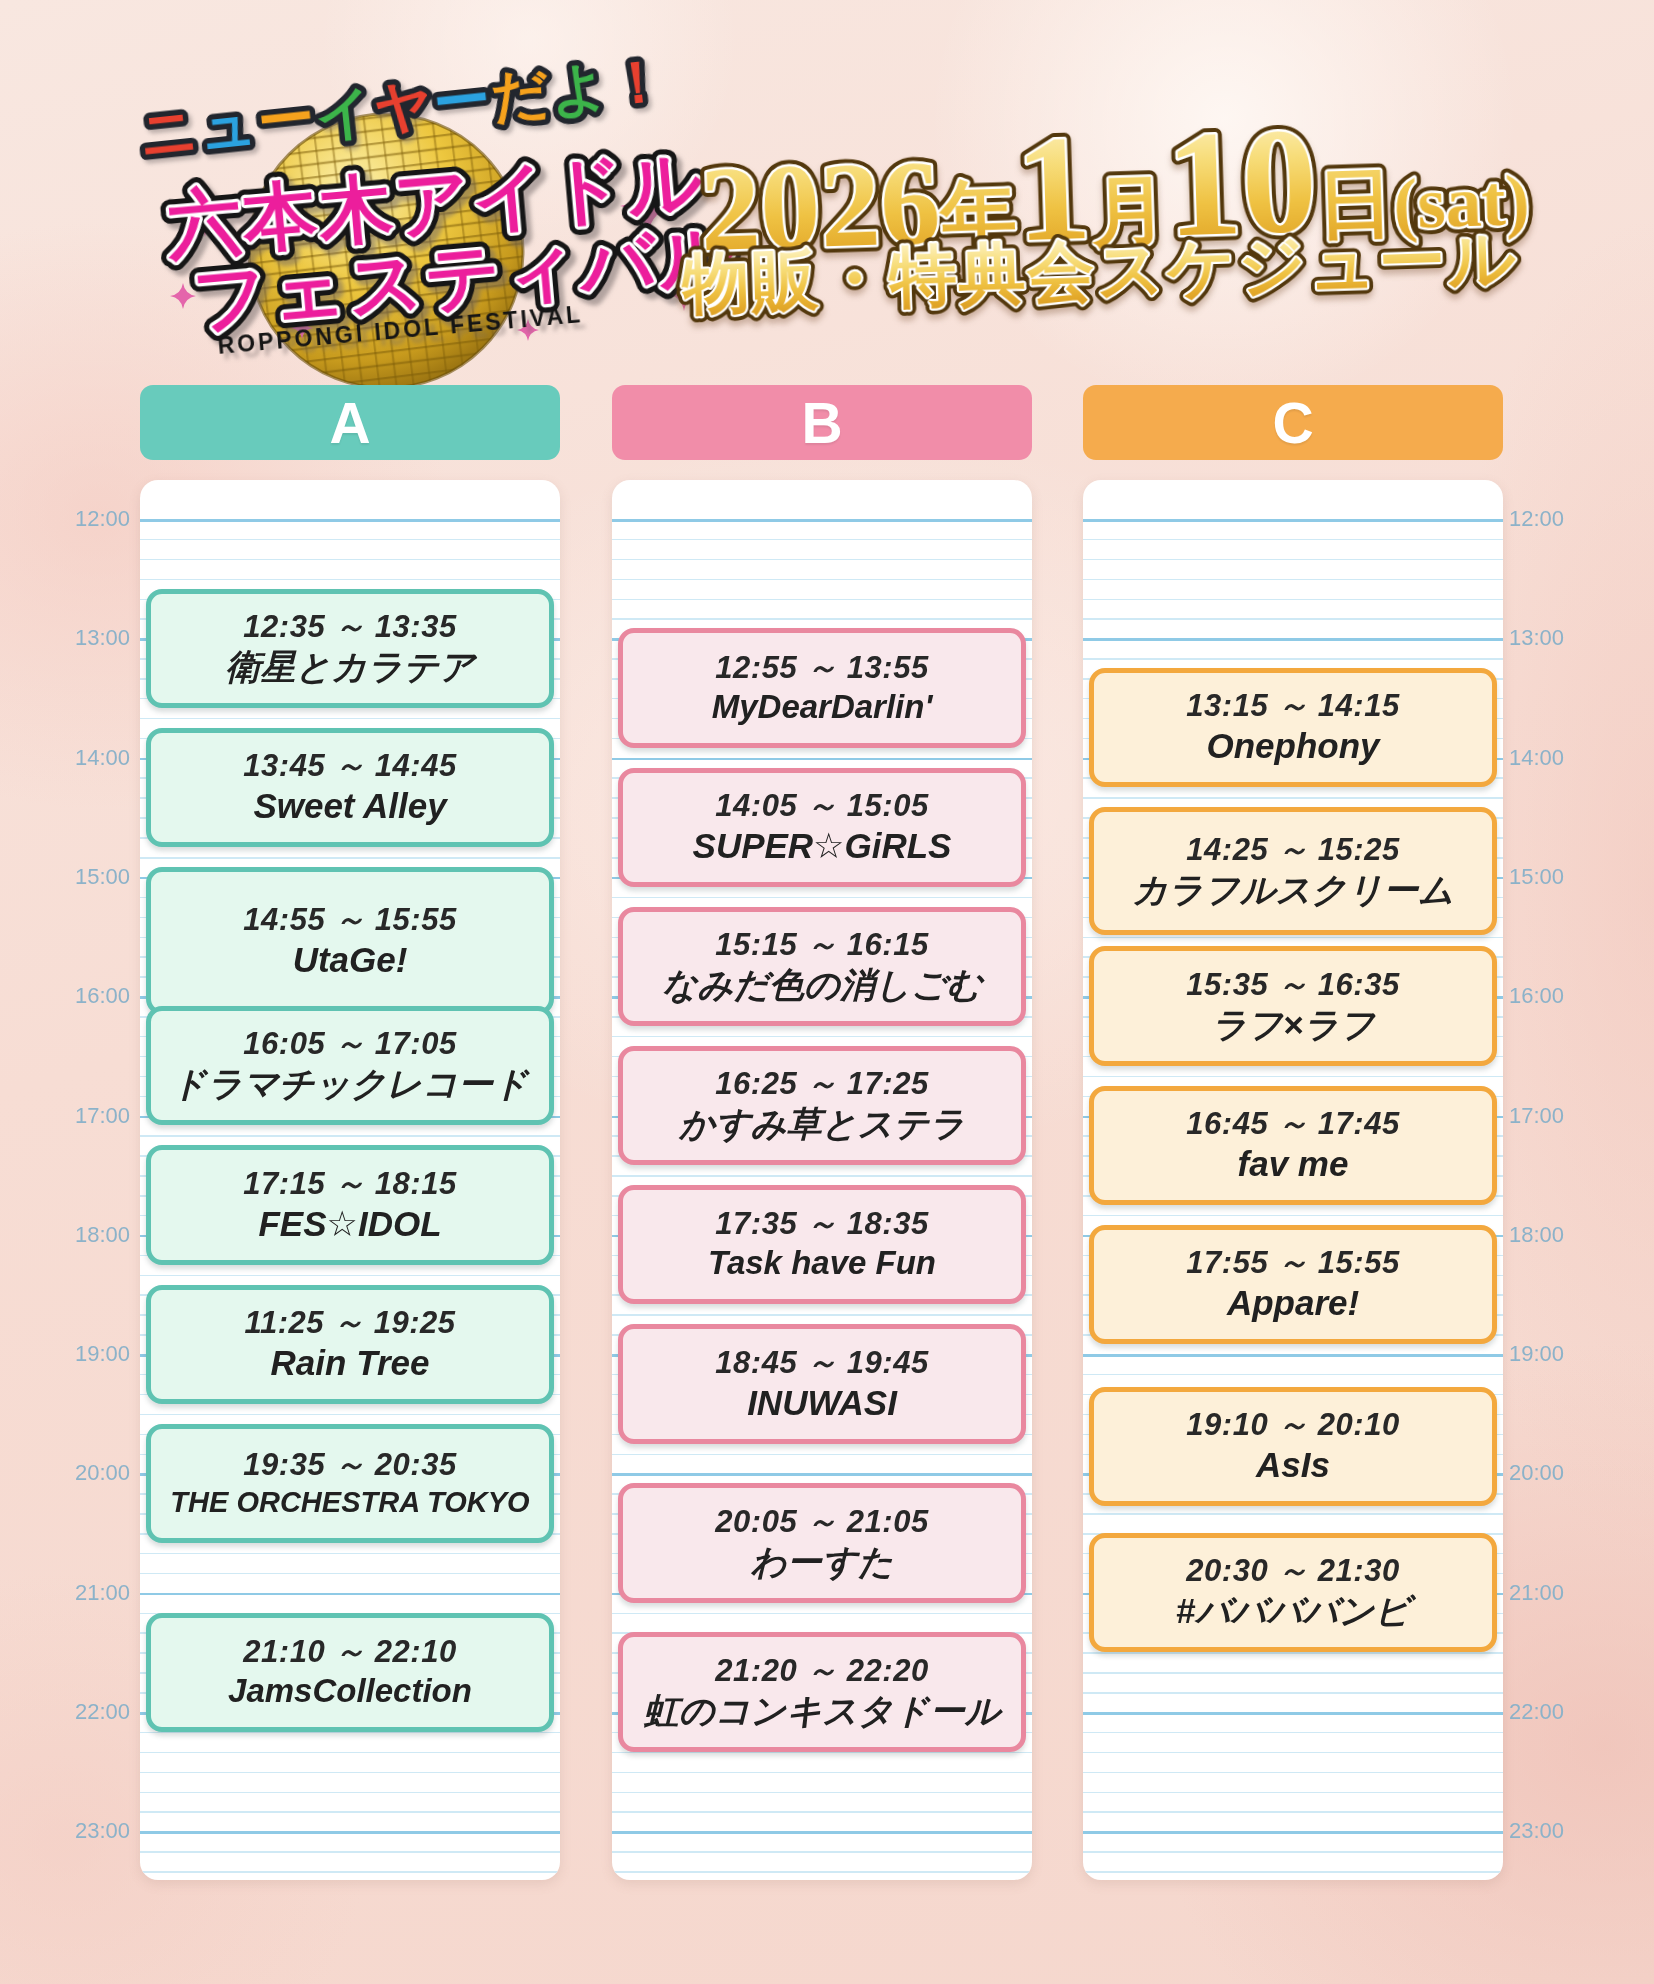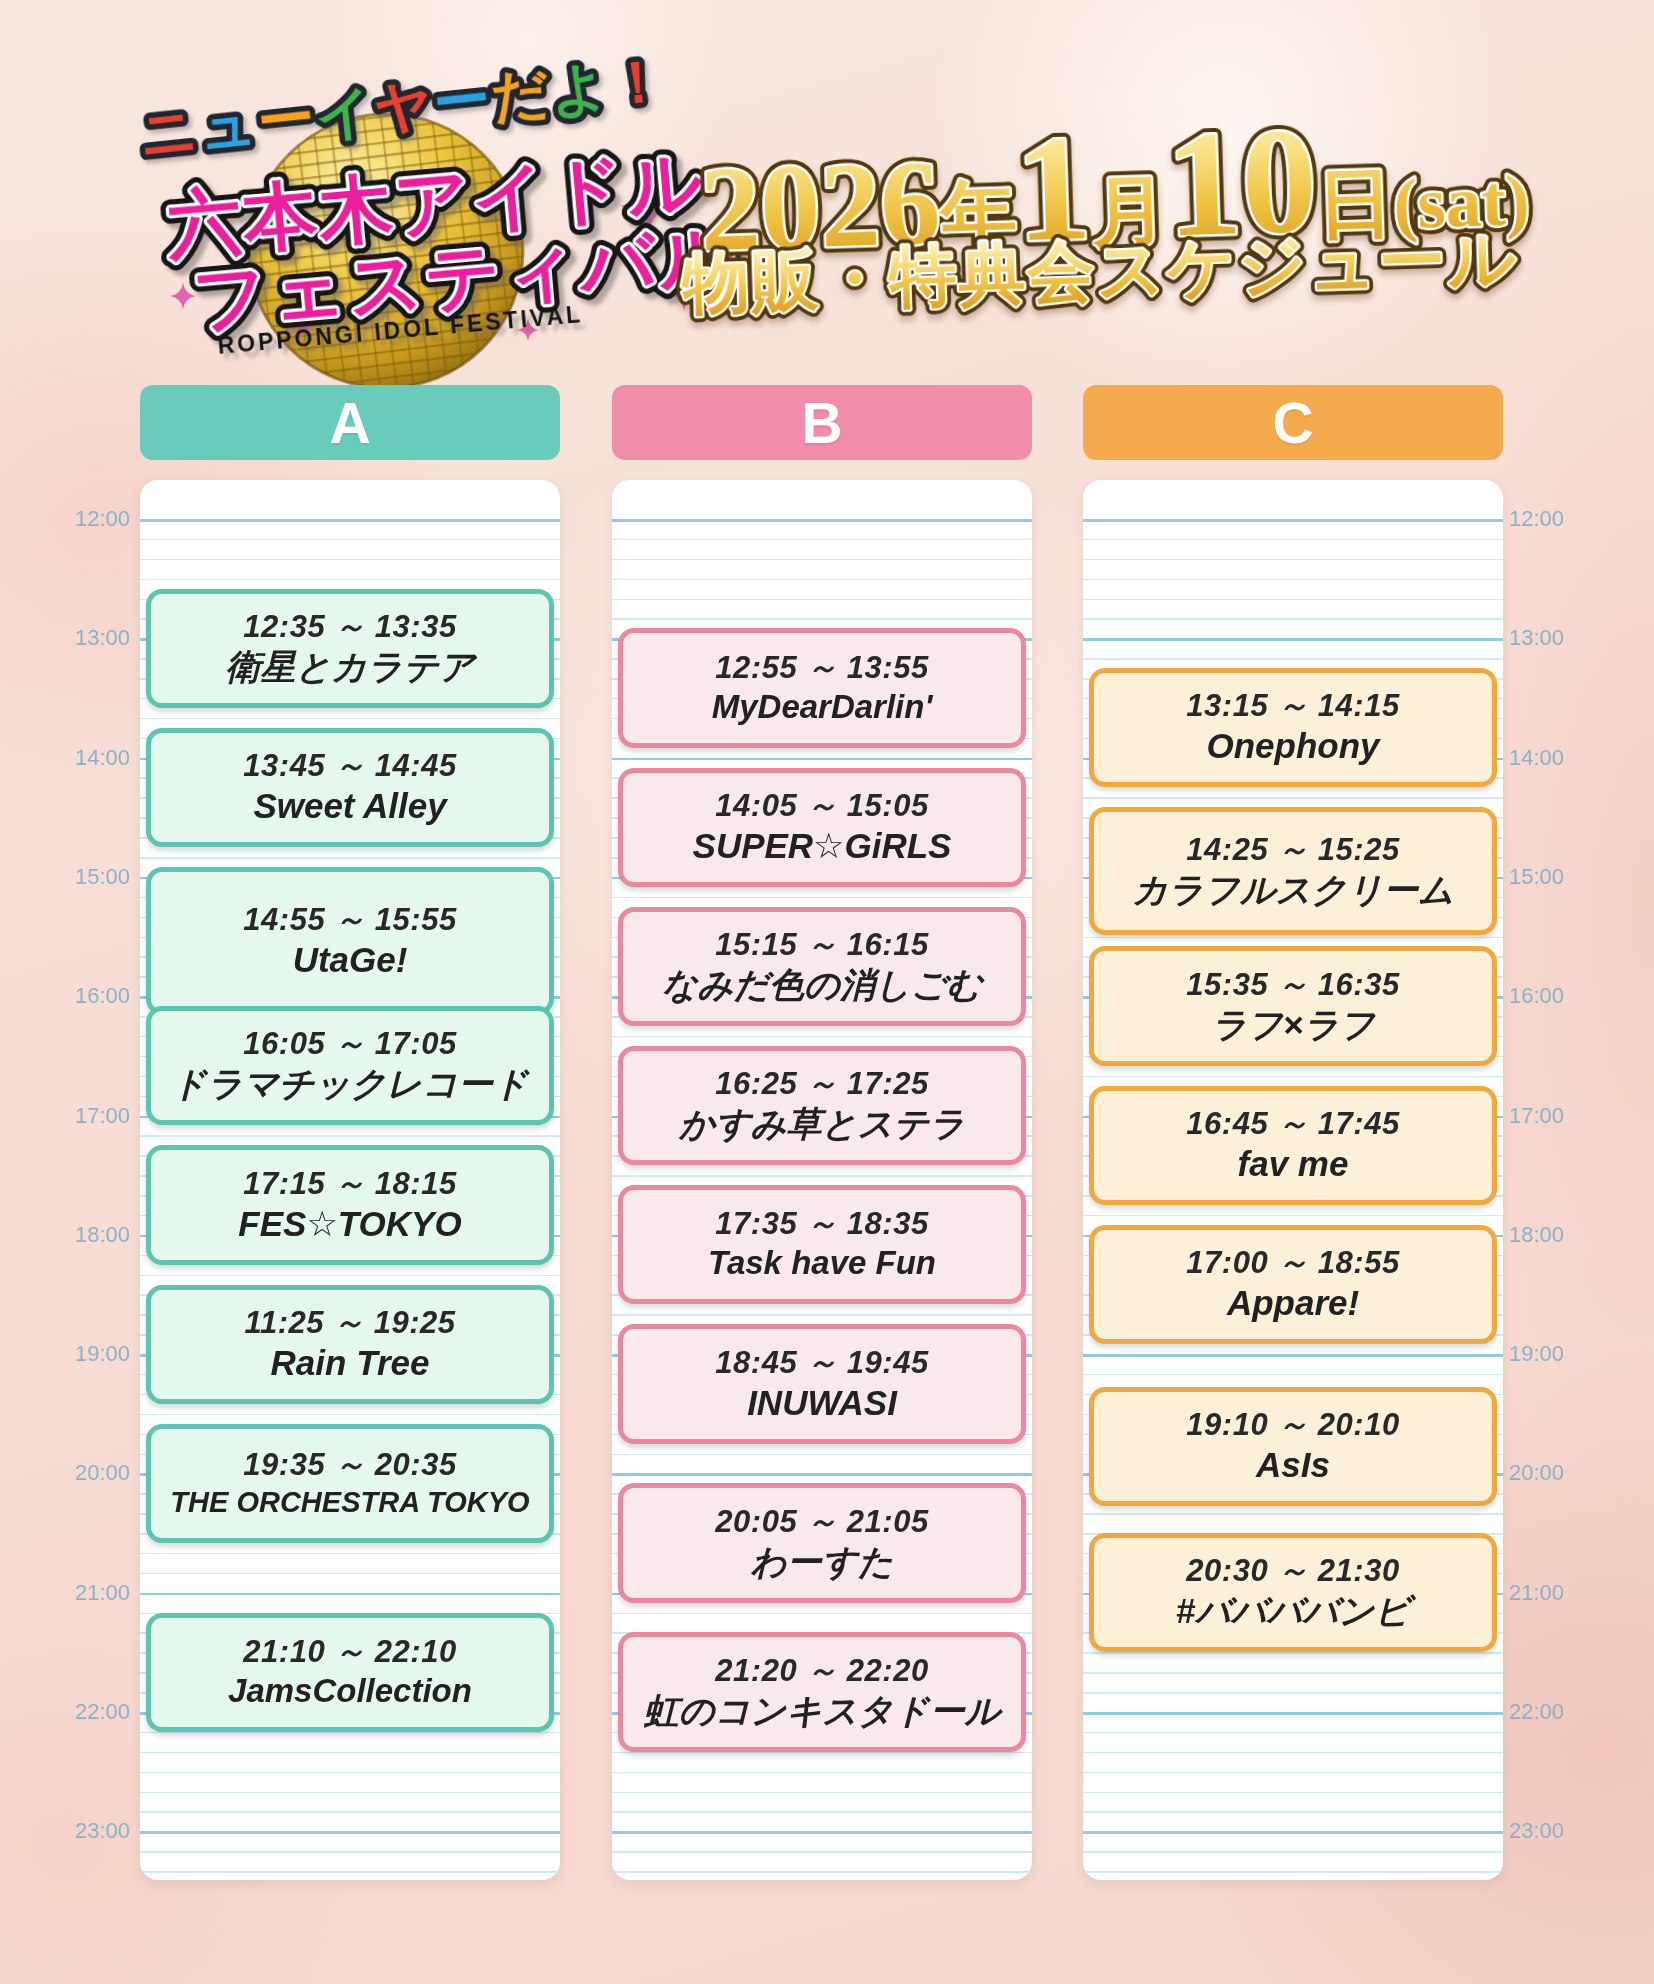--- a/index.html
+++ b/index.html
@@ -222,21 +222,21 @@
           <div class="cell" style="top: 386.958px; height: 148px; background: rgb(228, 248, 238); border-color: rgb(95, 195, 178);">
             <div class="cell-time">14:55 ～ 15:55</div>
             <div class="cell-name" style="font-size: 35px;">UtaGe!</div>
           </div>
           <div class="cell" style="top: 526.142px; height: 119.3px; background: rgb(228, 248, 238); border-color: rgb(95, 195, 178);">
             <div class="cell-time">16:05 ～ 17:05</div>
             <div class="cell-name" style="font-size: 35px;">ドラマチックレコード</div>
           </div>
           <div class="cell" style="top: 665.325px; height: 119.3px; background: rgb(228, 248, 238); border-color: rgb(95, 195, 178);">
             <div class="cell-time">17:15 ～ 18:15</div>
-            <div class="cell-name" style="font-size: 35px;">FES☆TOKYO</div>
+            <div class="cell-name" style="font-size: 35px;">FES☆IDOL</div>
           </div>
           <div class="cell" style="top: 804.508px; height: 119.3px; background: rgb(228, 248, 238); border-color: rgb(95, 195, 178);">
             <div class="cell-time">11:25 ～ 19:25</div>
             <div class="cell-name" style="font-size: 35px;">Rain Tree</div>
           </div>
           <div class="cell" style="top: 943.692px; height: 119.3px; background: rgb(228, 248, 238); border-color: rgb(95, 195, 178);">
             <div class="cell-time">19:35 ～ 20:35</div>
             <div class="cell-name" style="font-size: 29px;">THE ORCHESTRA TOKYO</div>
           </div>
           <div class="cell" style="top: 1132.58px; height: 119.3px; background: rgb(228, 248, 238); border-color: rgb(95, 195, 178);">
@@ -433,21 +433,21 @@
           </div>
           <div class="cell" style="top: 466.492px; height: 119.3px; background: rgb(253, 240, 217); border-color: rgb(243, 168, 62);">
             <div class="cell-time">15:35 ～ 16:35</div>
             <div class="cell-name" style="font-size: 35px;">ラフ×ラフ</div>
           </div>
           <div class="cell" style="top: 605.675px; height: 119.3px; background: rgb(253, 240, 217); border-color: rgb(243, 168, 62);">
             <div class="cell-time">16:45 ～ 17:45</div>
             <div class="cell-name" style="font-size: 35px;">fav me</div>
           </div>
           <div class="cell" style="top: 744.858px; height: 119.3px; background: rgb(253, 240, 217); border-color: rgb(243, 168, 62);">
-            <div class="cell-time">17:00 ～ 18:55</div>
+            <div class="cell-time">17:55 ～ 15:55</div>
             <div class="cell-name" style="font-size: 35px;">Appare!</div>
           </div>
           <div class="cell" style="top: 907px; height: 119.3px; background: rgb(253, 240, 217); border-color: rgb(243, 168, 62); justify-content: center;">
             <div class="cell-time">19:10 ～ 20:10</div>
             <div class="cell-name" style="font-size: 35px;">AsIs</div>
           </div>
           <div class="cell" style="top: 1053.05px; height: 119.3px; background: rgb(253, 240, 217); border-color: rgb(243, 168, 62);">
             <div class="cell-time">20:30 ～ 21:30</div>
             <div class="cell-name" style="font-size: 35px;">#ババババンビ</div>
           </div>

